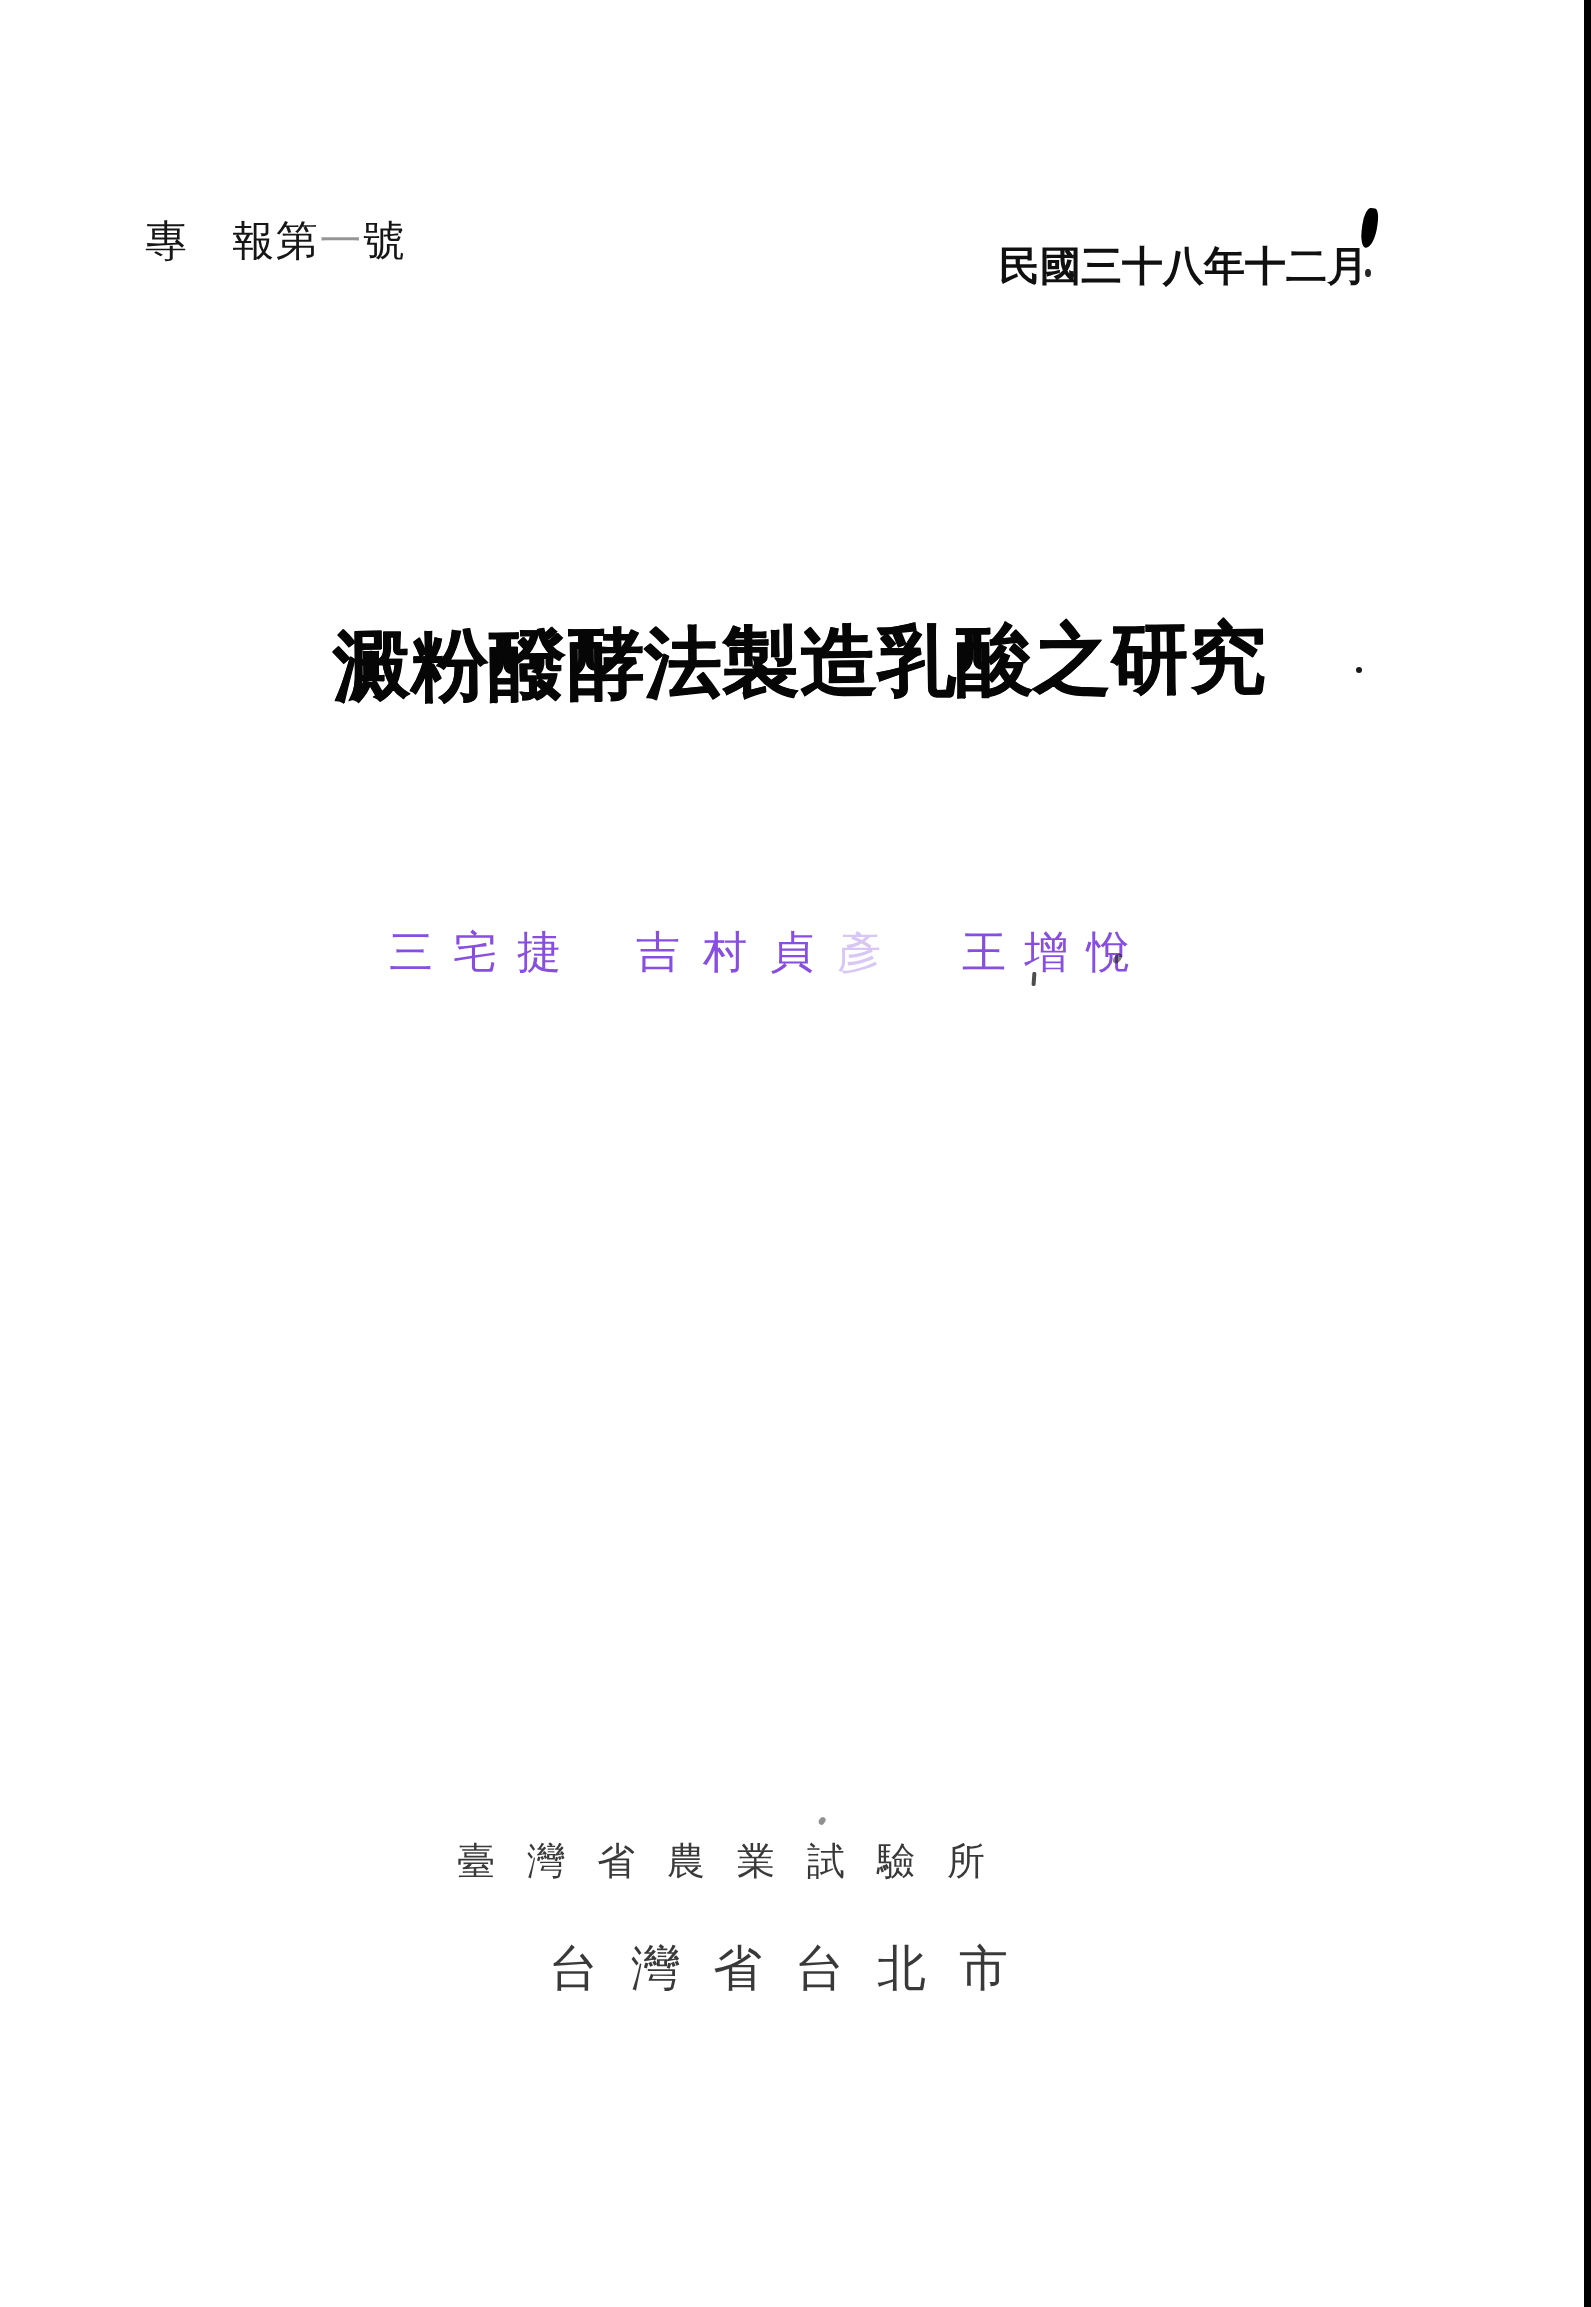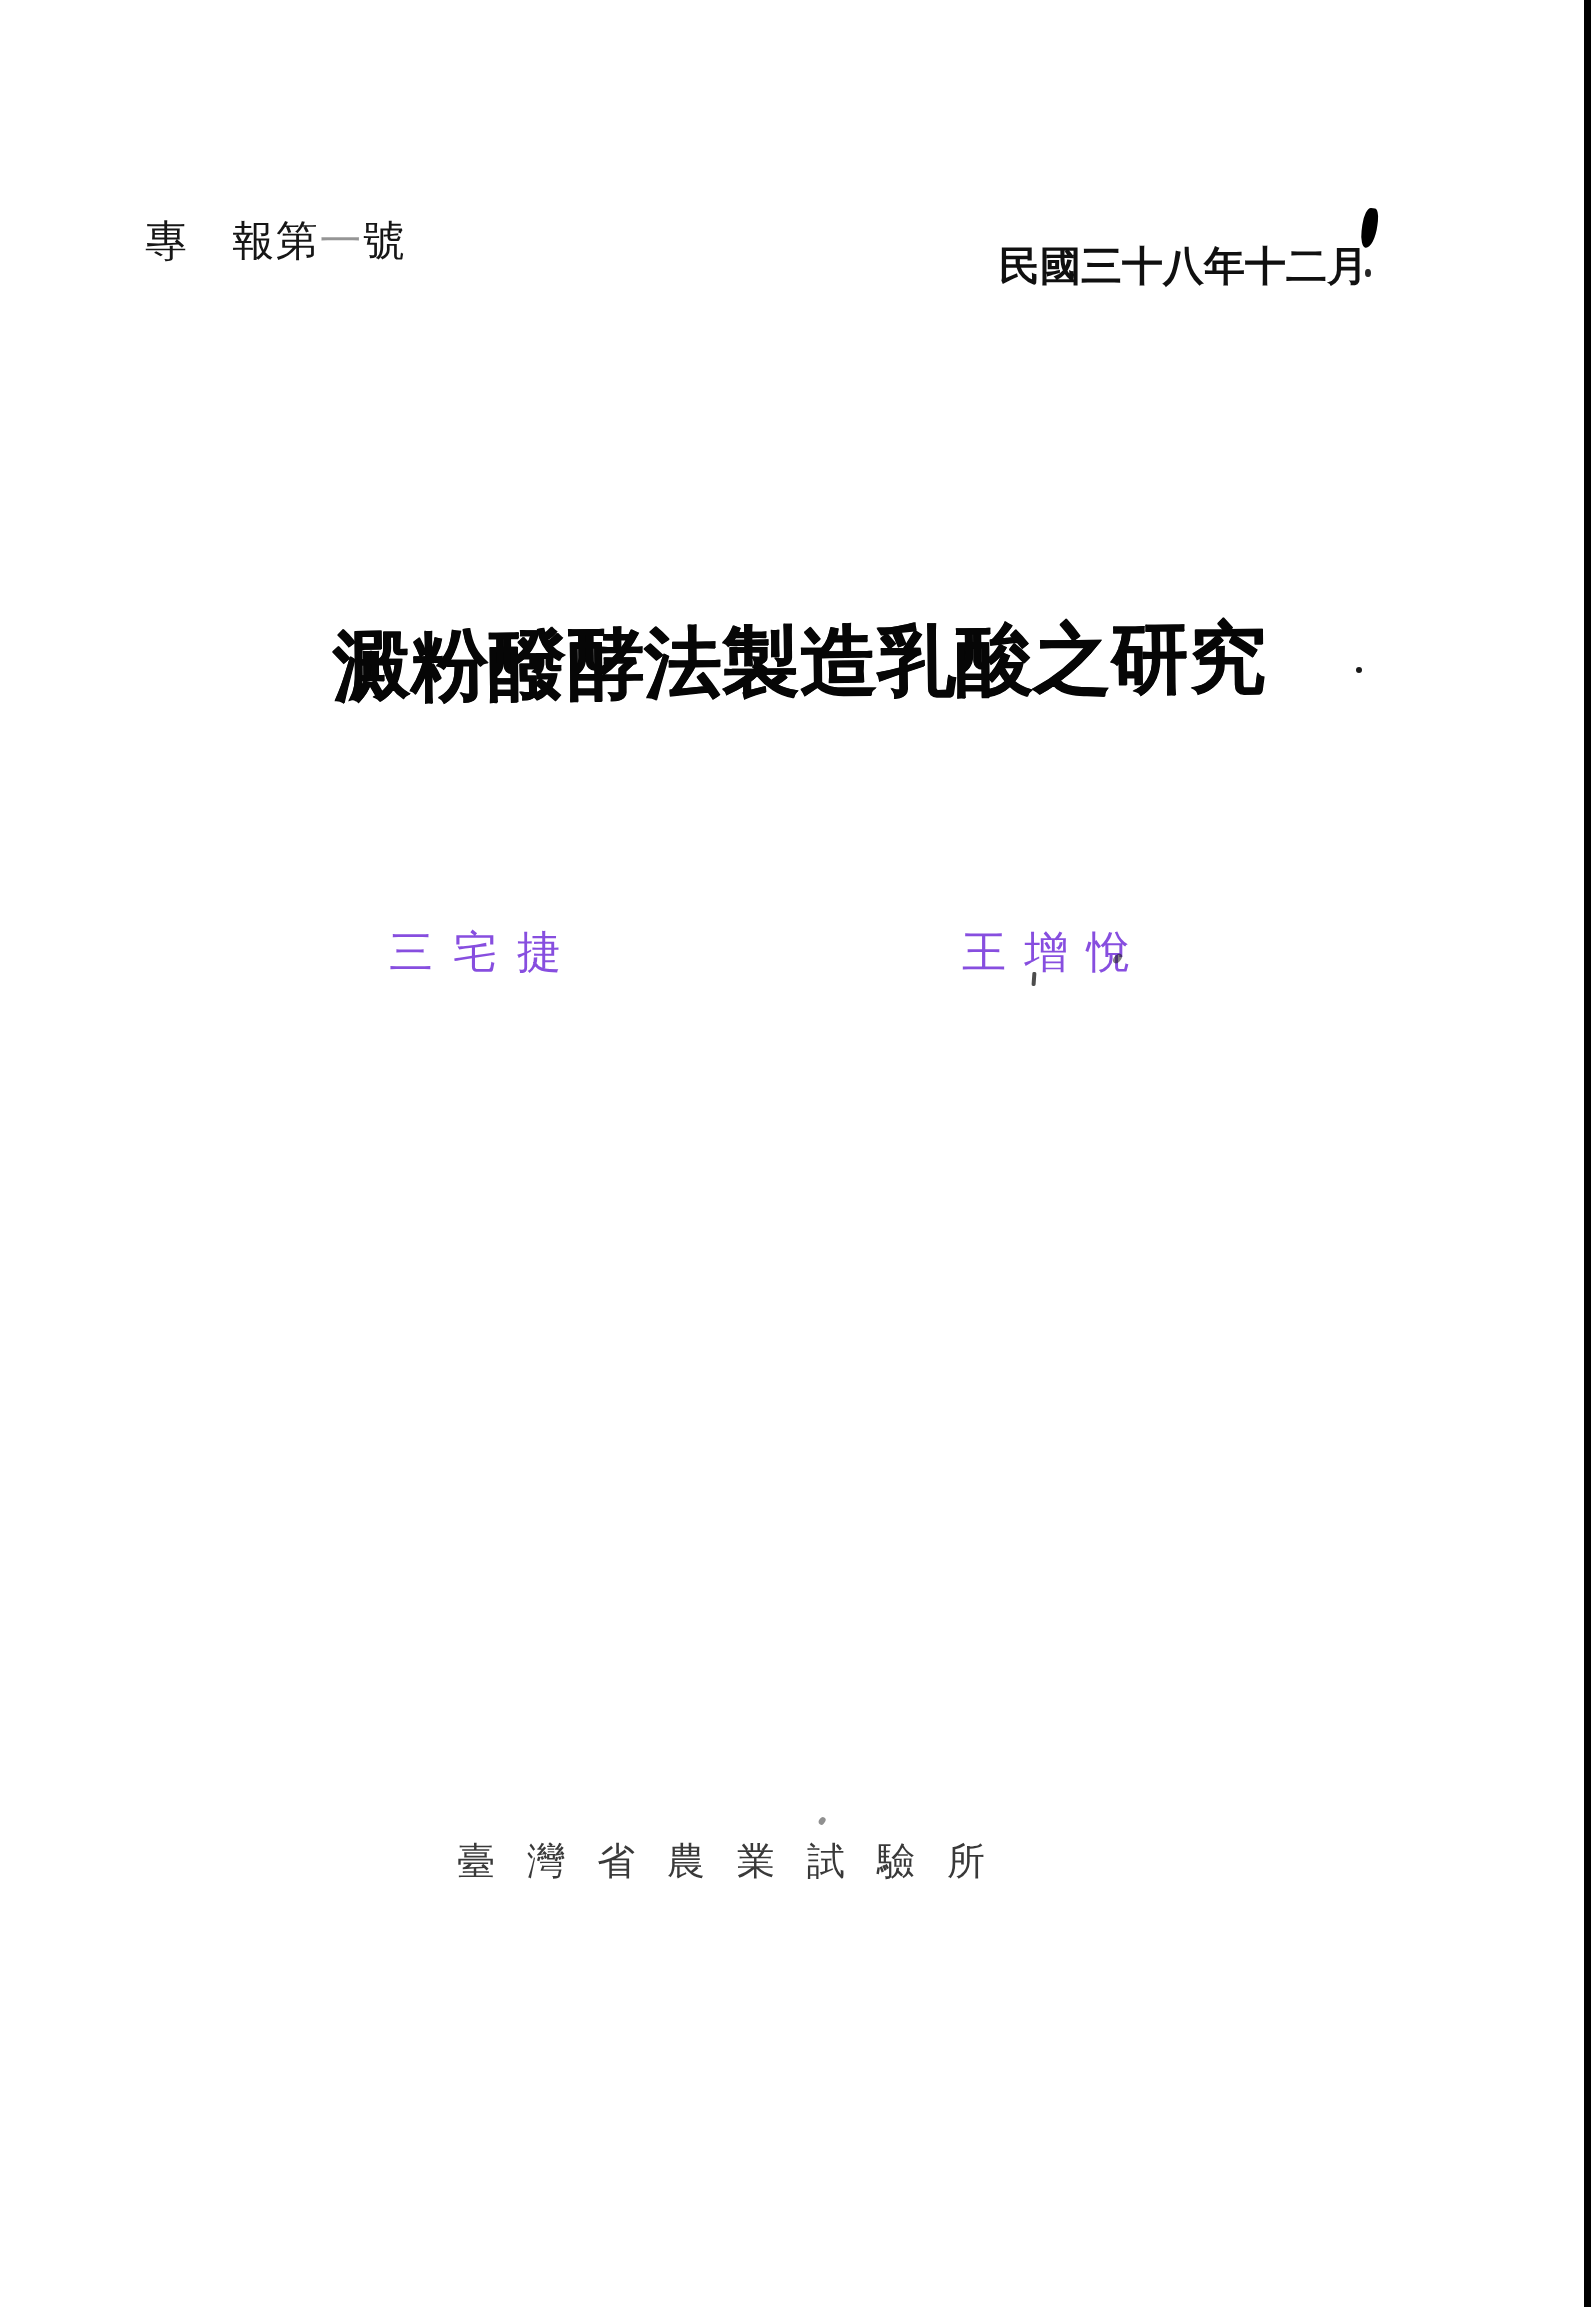--- a/index.html
+++ b/index.html
@@ -179,21 +179,25 @@
   </div>
 
   <div class="pub-date">民國三十八年十二月</div>
   <div class="smudge"></div>
   <div class="smudge-dot"></div>
 
   <div class="doc-title">澱粉醱酵法製造乳酸之研究</div>
   <div class="title-dot"></div>
 
   <div class="author author-1">三宅捷</div>
+  <div class="author author-2">
+    <span>吉村貞</span><span class="faded-char">彥</span>
+  </div>
   <div class="author author-3">王增悅</div>
   <div class="author-comma"></div>
   <div class="author-tick"></div>
 
   <div class="publisher-tick"></div>
   <div class="publisher-line1">臺灣省農業試驗所</div>
+  <div class="publisher-line2">台灣省台北市</div>
 
 </div>
 
 
 </body></html>

